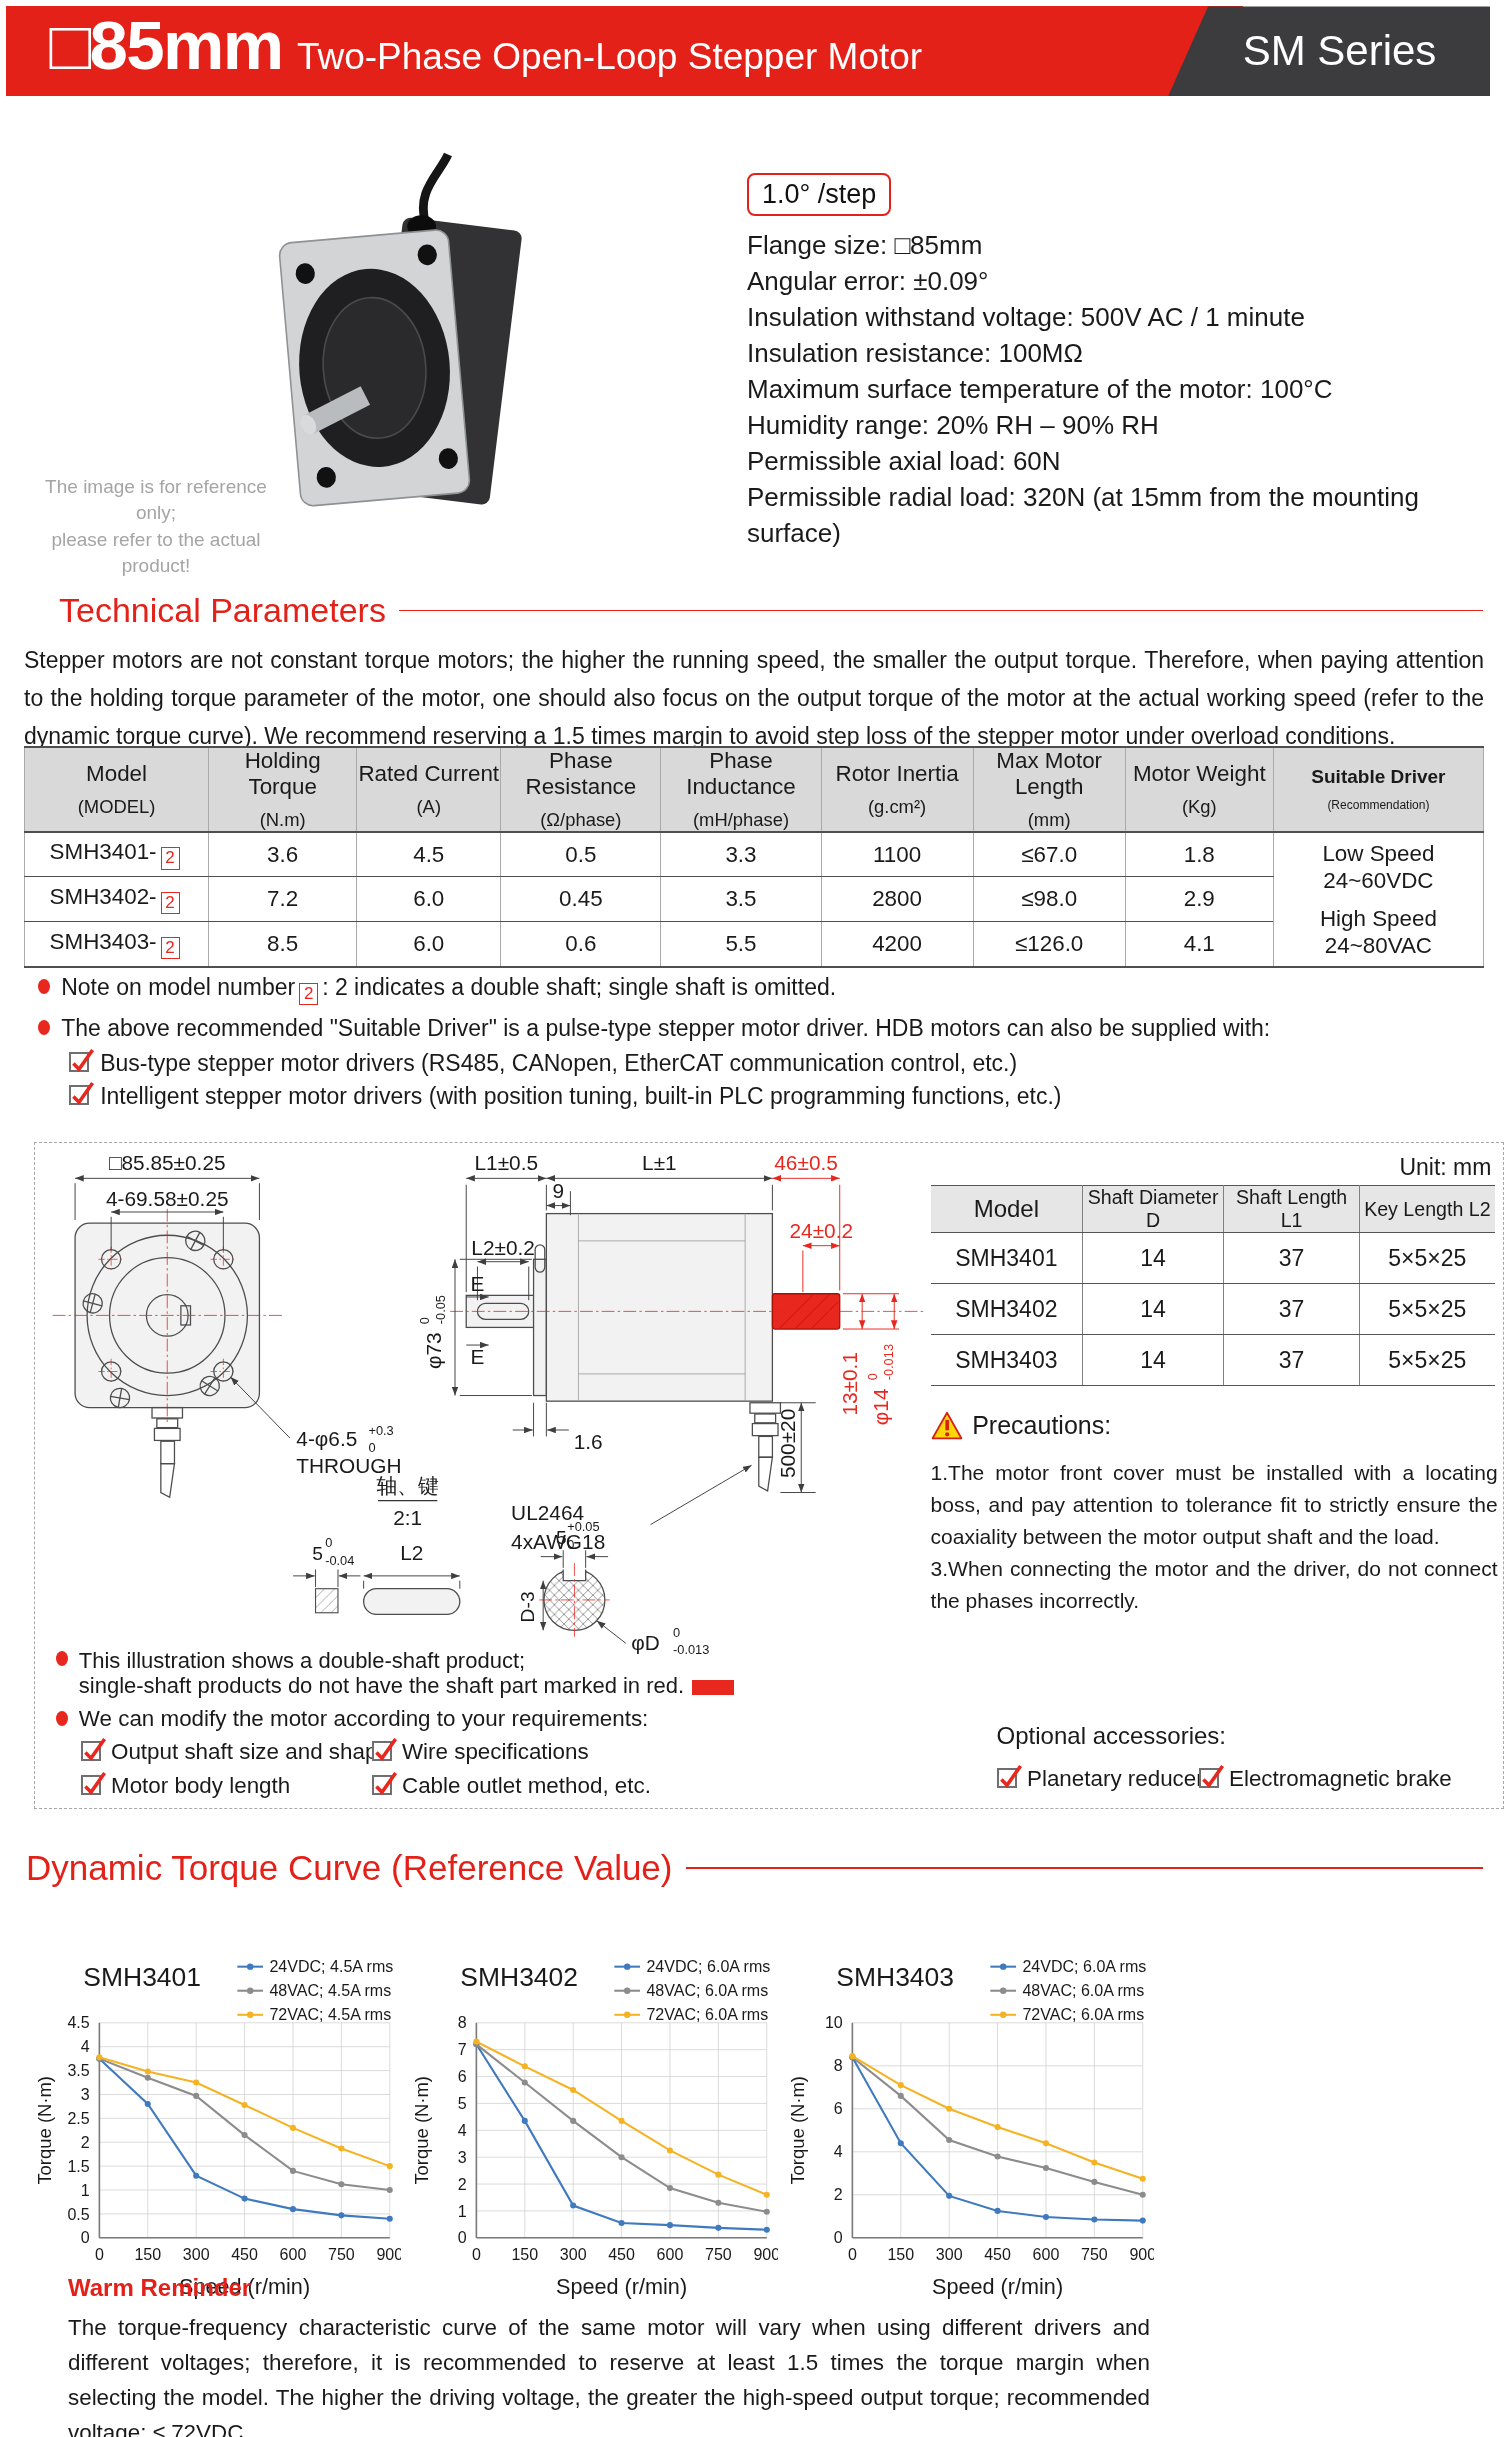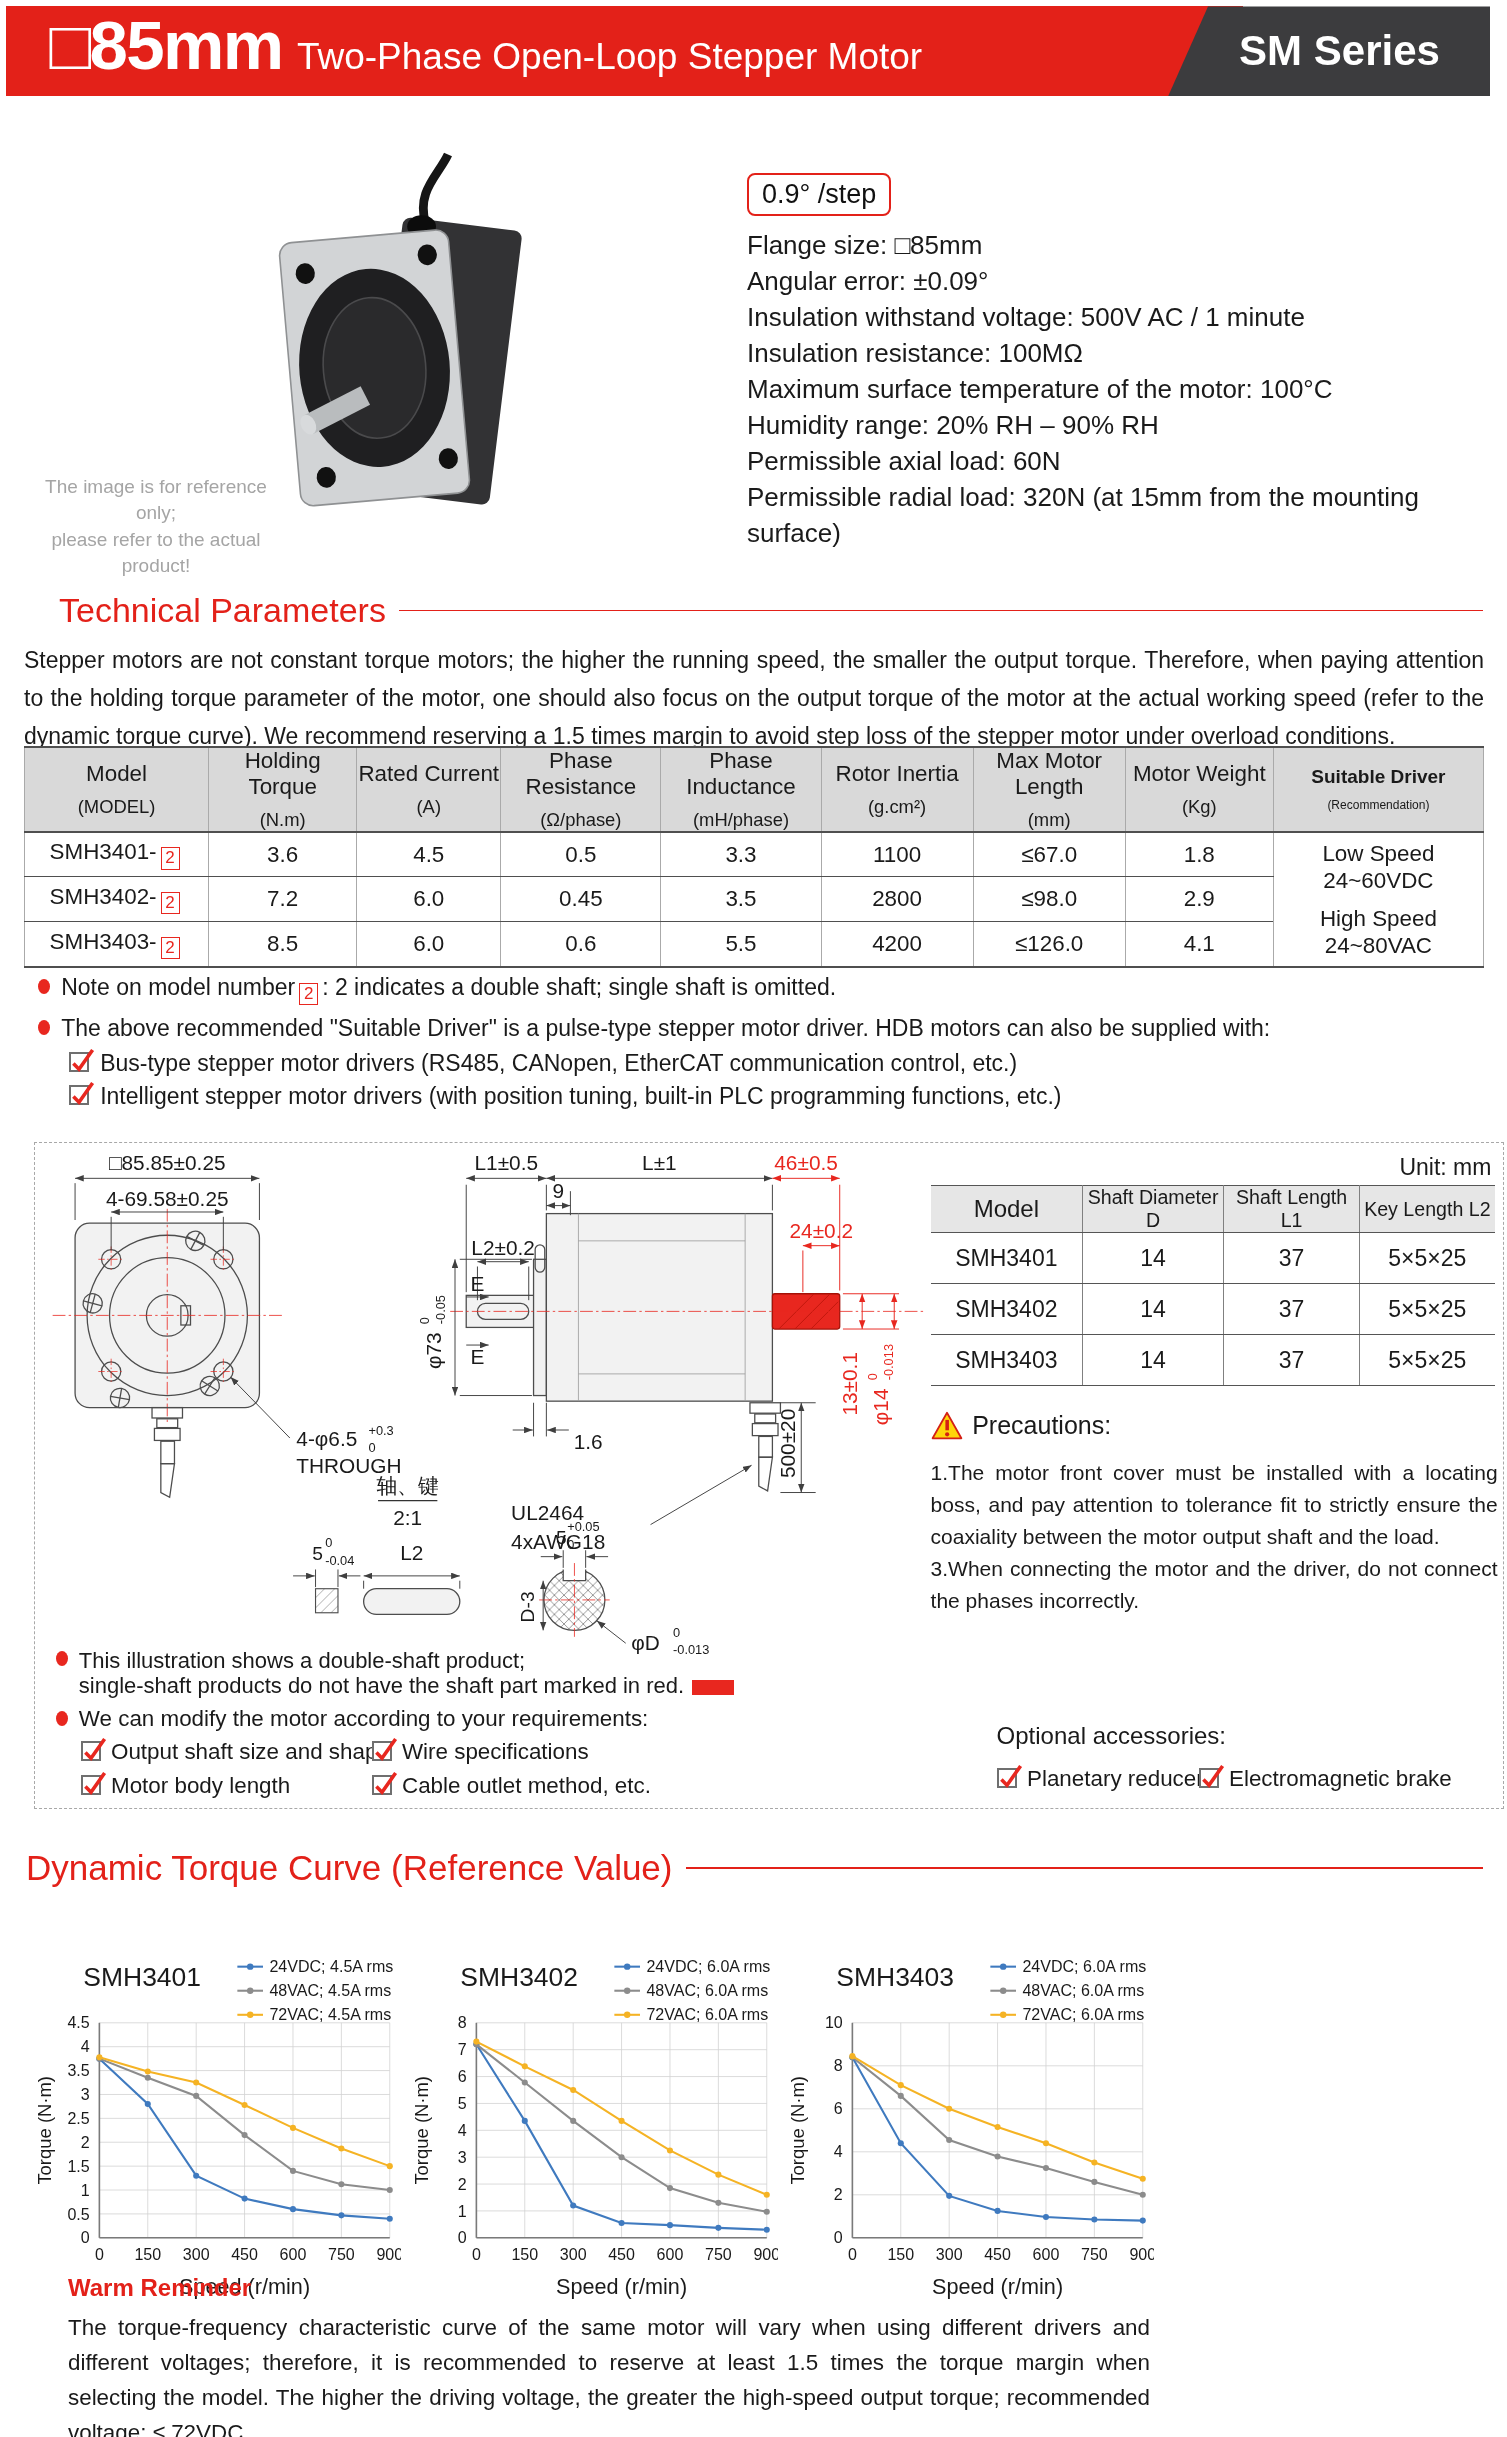--- a/index.html
+++ b/index.html
@@ -9,21 +9,21 @@
   .abs { position:absolute; }
 
   
   .band-red { position:absolute; left:6.4px; top:6.4px; width:1237px; height:90px; background:#e32119;
               display:flex; align-items:baseline; padding-left:43px; }
   .band-dark { position:absolute; left:1168px; top:6.4px; width:322px; height:90px; background:#3c3c3e;
                clip-path:polygon(40px 0,100% 0,100% 100%,0 100%);
                display:flex; align-items:center; justify-content:center; }
   .hsize { color:#fff; font-size:69px; font-weight:bold; letter-spacing:-1.6px; }
   .hsub  { color:#fff; font-size:37px; font-weight:500; margin-left:14.4px; }
-  .hseries { color:#fff; font-size:42px; font-weight:bold; padding-left:21px; }
+  .hseries { color:#fff; font-size:42px; font-weight:normal; padding-left:21px; }
 
   
   .caption { left:24px; top:474px; width:264px; text-align:center; font-size:19px; line-height:26.4px; color:#a5a5a5; }
   .badge-step { left:747px; top:173px; border:2.4px solid #e32119; border-radius:8px; padding:4px 13px;
                 font-size:27px; color:#111; }
   .specs { left:747px; top:227px; list-style:none; }
   .specs li { font-size:26px; line-height:36px; }
 
   
   .sect { display:flex; align-items:center; }
@@ -123,21 +123,21 @@
         <rect x="55" y="305" width="80" height="26" fill="#b9bcbe"></rect>
         <ellipse cx="55" cy="318" rx="9" ry="13" fill="#d8dadc"></ellipse>
       </g>
     </g>
   </svg>
   <div class="abs caption">
     <div>The image is for reference only;</div>
     <div>please refer to the actual product!</div>
   </div>
 
-  <div class="abs badge-step">0.9° /step</div>
+  <div class="abs badge-step">1.0° /step</div>
   <ul class="abs specs">
     <li>Flange size: □85mm</li>
     <li>Angular error: ±0.09°</li>
     <li>Insulation withstand voltage: 500V AC / 1 minute</li>
     <li>Insulation resistance: 100MΩ</li>
     <li>Maximum surface temperature of the motor: 100°C</li>
     <li>Humidity range: 20% RH – 90% RH</li>
     <li>Permissible axial load: 60N</li>
     <li>Permissible radial load: 320N (at 15mm from the mounting surface)</li>
   </ul>

